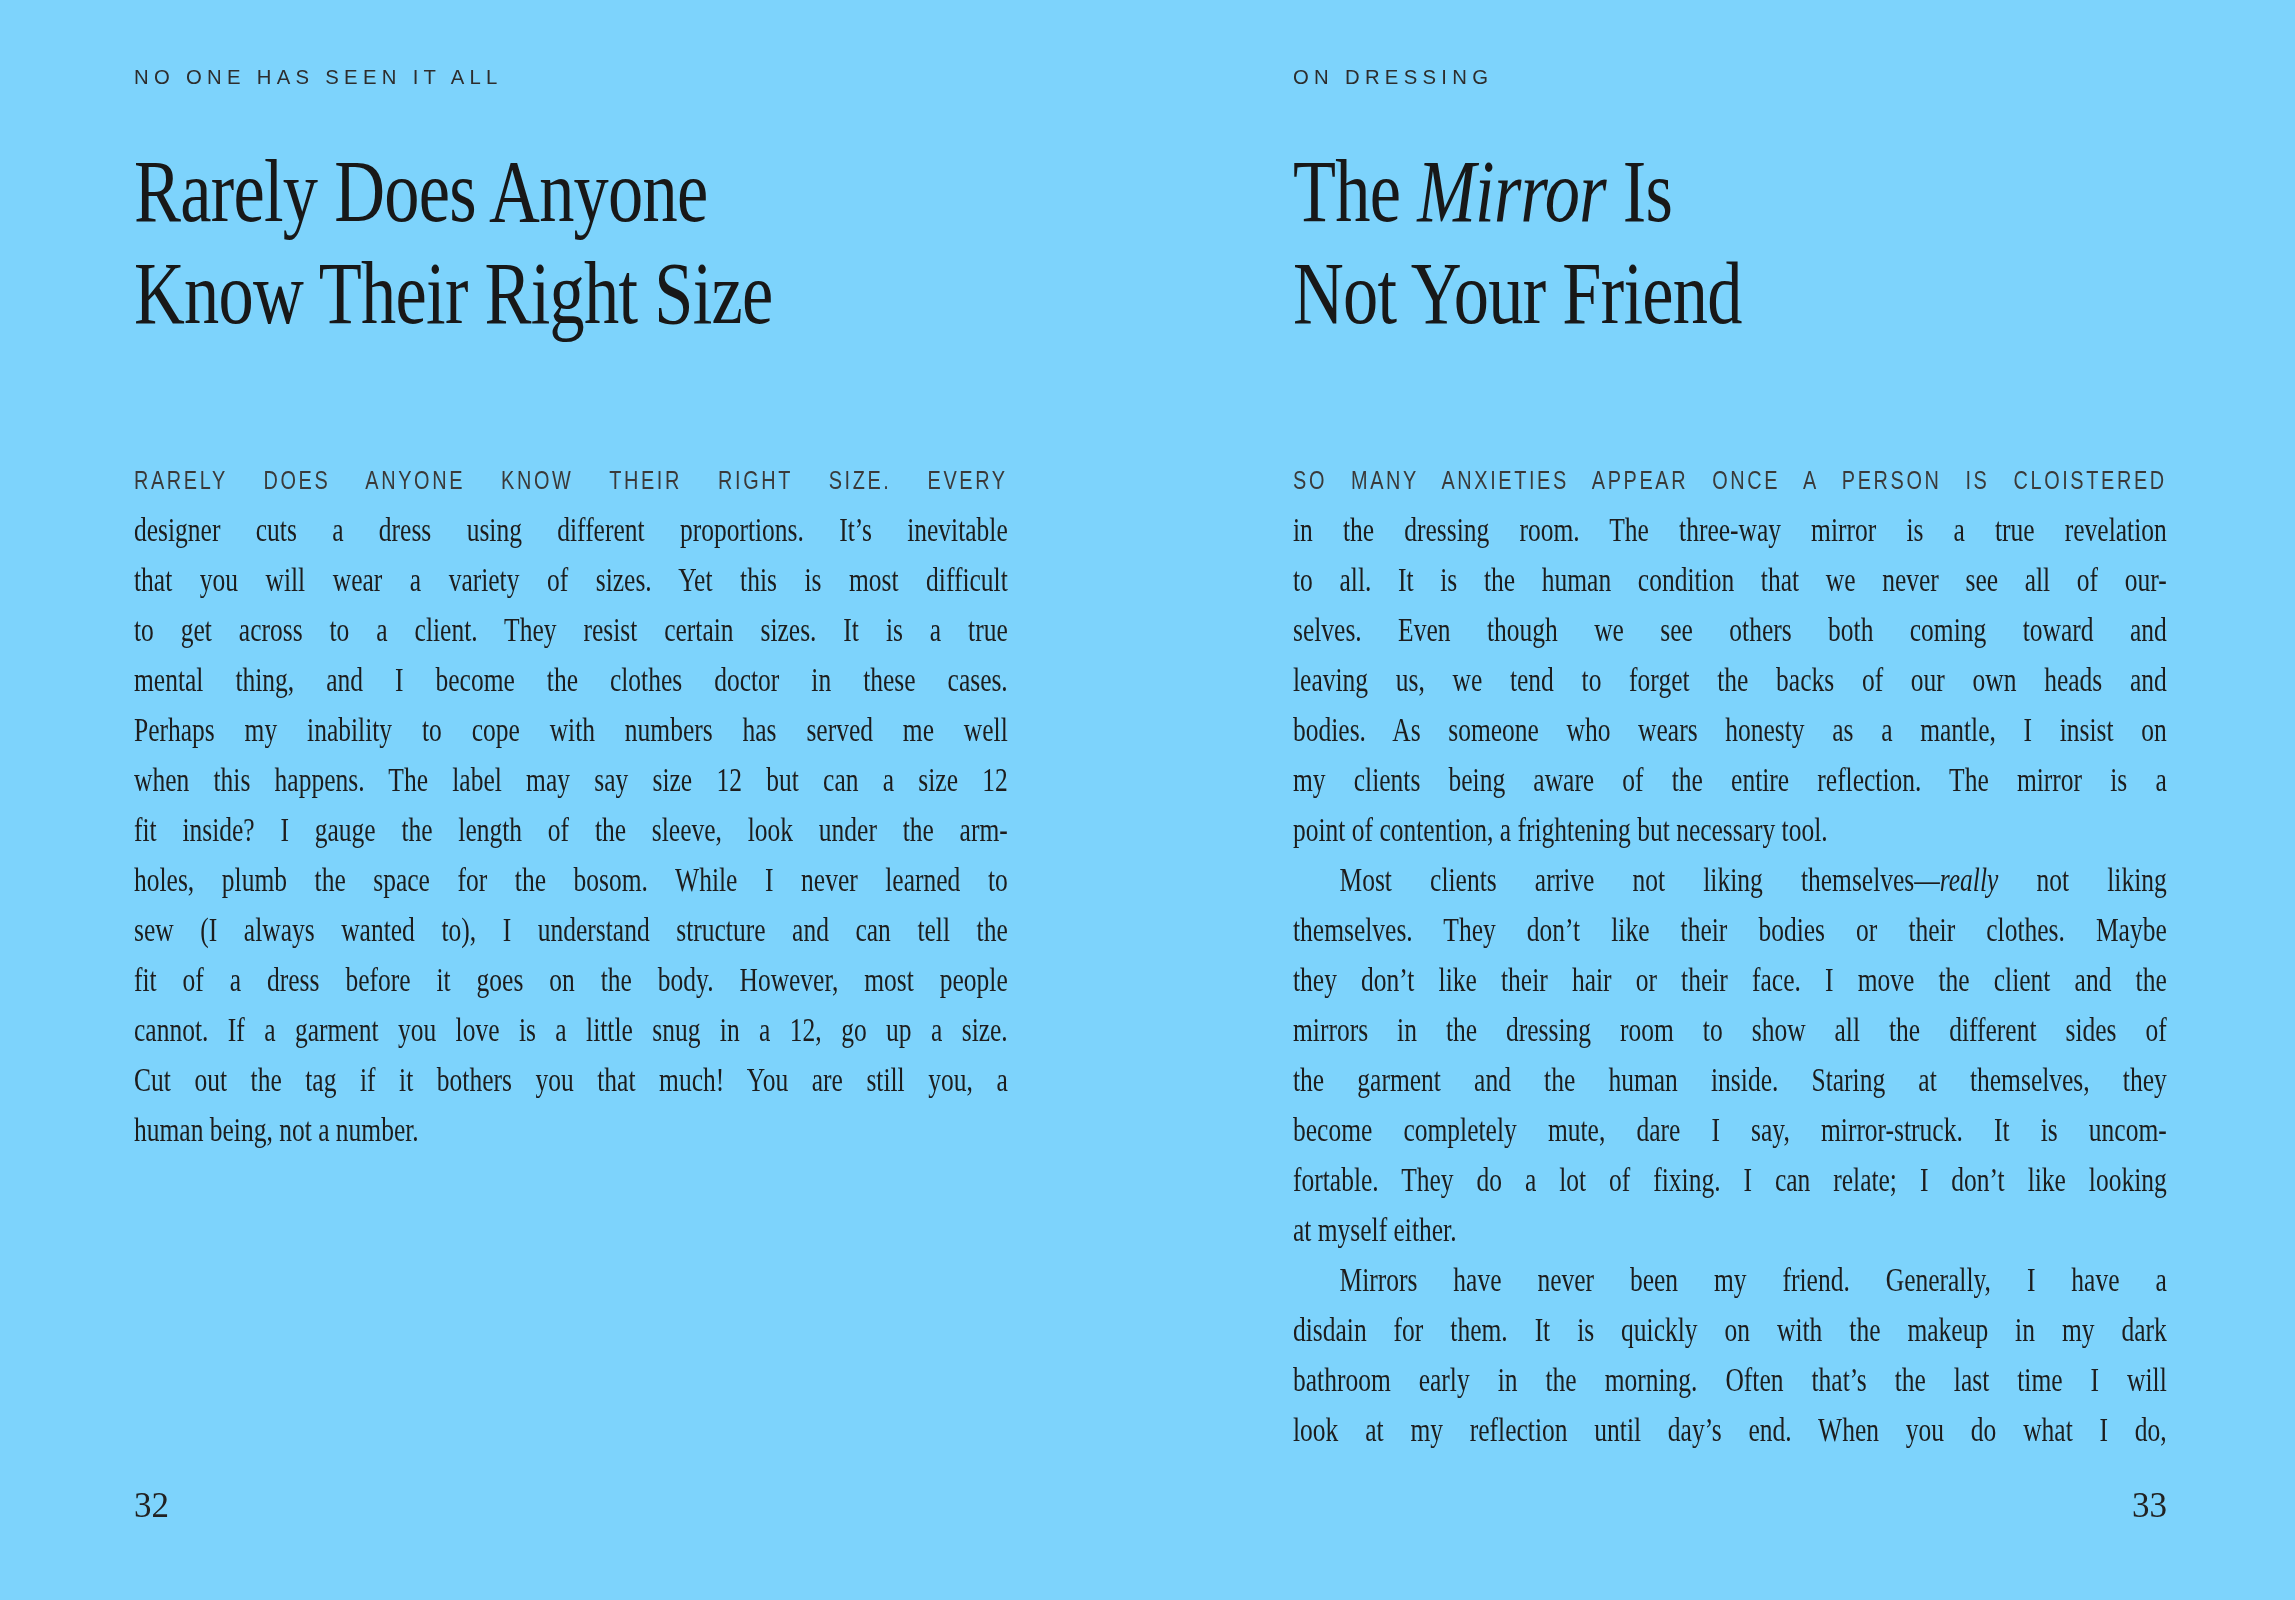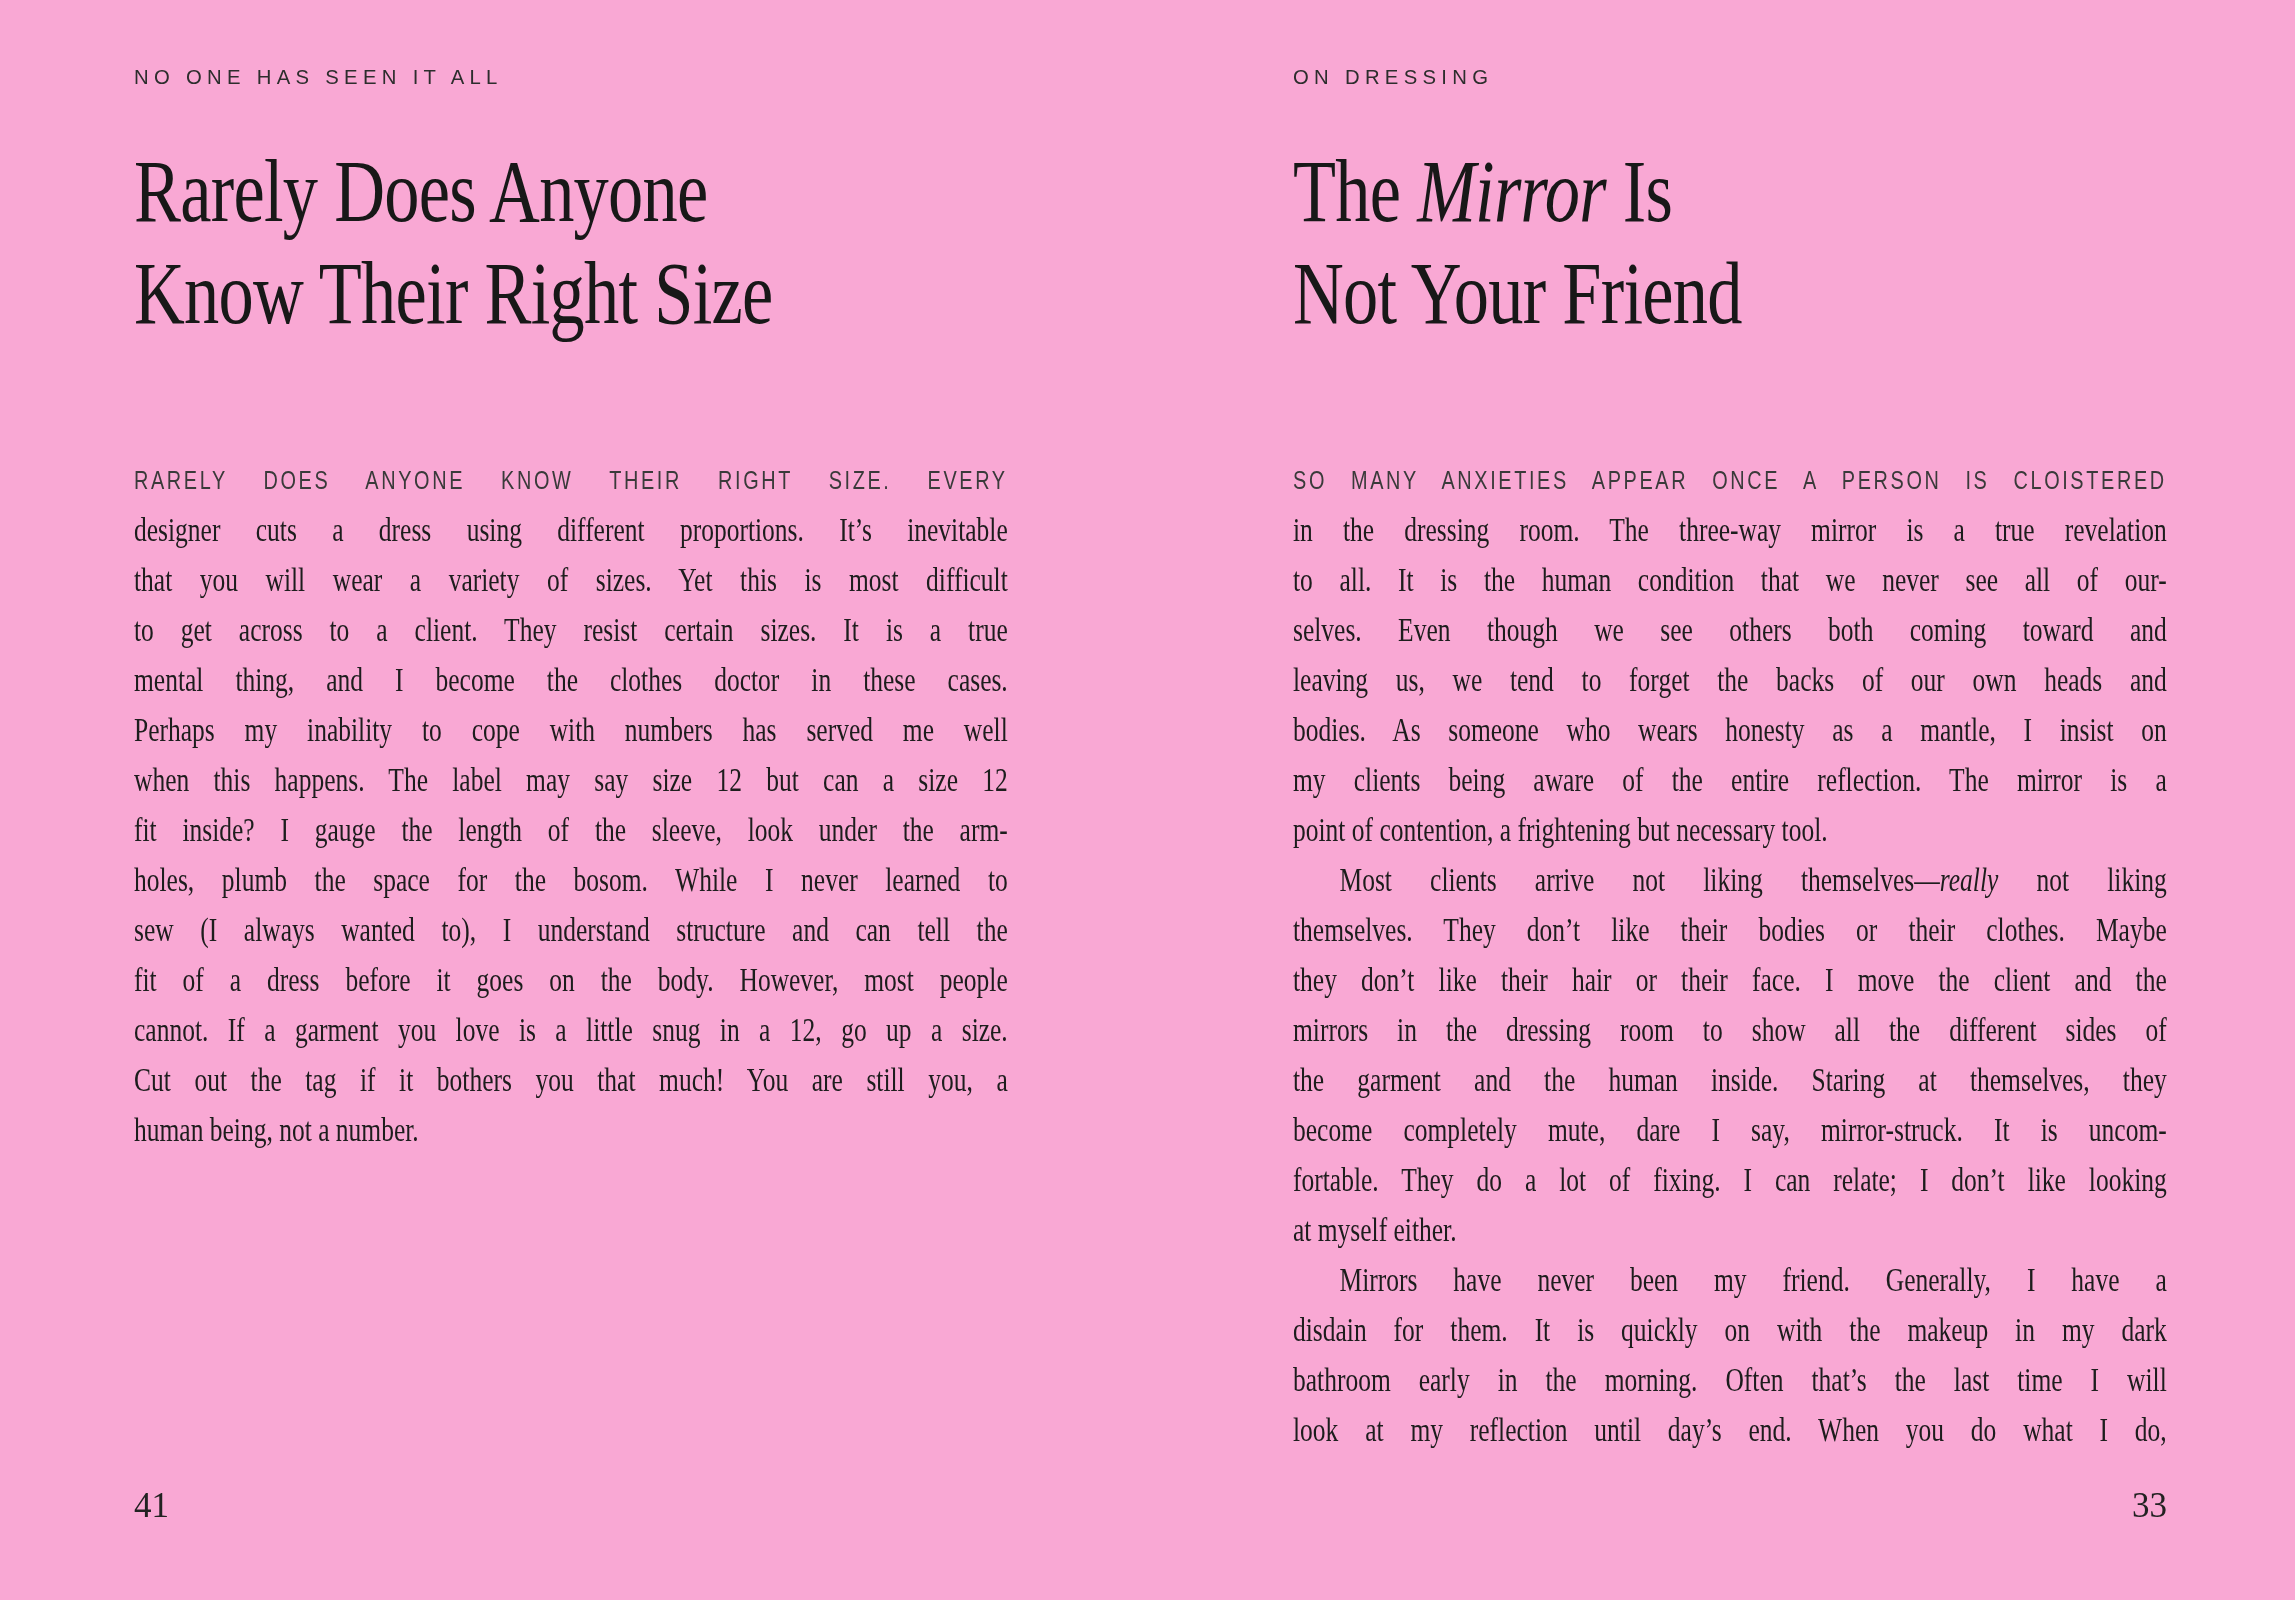--- a/index.html
+++ b/index.html
@@ -14,21 +14,21 @@
     position: relative;
     overflow: hidden;
     font-family: "Liberation Serif", serif;
     color: #1d1d1d;
   }
   .spread {
     position: absolute;
     left: 0; top: 0;
     width: 2295px;
     height: 1601px;
-    background: #f9a8d4;
+    background: #7dd3fc;
   }
   .col {
     position: absolute;
     top: 0;
     width: 874px;
     height: 1601px;
   }
   #col-left  { left: 134px; }
   #col-right { left: 1293px; }
 
@@ -126,21 +126,21 @@
       <div class="bline">when this happens. The label may say size 12 but can a size 12</div>
       <div class="bline">fit inside? I gauge the length of the sleeve, look under the arm-</div>
       <div class="bline">holes, plumb the space for the bosom. While I never learned to</div>
       <div class="bline">sew (I always wanted to), I understand structure and can tell the</div>
       <div class="bline">fit of a dress before it goes on the body. However, most people</div>
       <div class="bline">cannot. If a garment you love is a little snug in a 12, go up a size.</div>
       <div class="bline">Cut out the tag if it bothers you that much! You are still you, a</div>
       <div class="bline last">human being, not a number.</div>
     </div>
 
-    <div class="page-number">41</div>
+    <div class="page-number">32</div>
   </div>
 
   <div class="col" id="col-right">
     <div class="running-head">ON DRESSING</div>
 
     <h1 class="chapter-title">
       <span class="title-line"><span>The </span><em>Mirror</em><span> Is</span></span>
       <span class="title-line">Not Your Friend</span>
     </h1>
 

